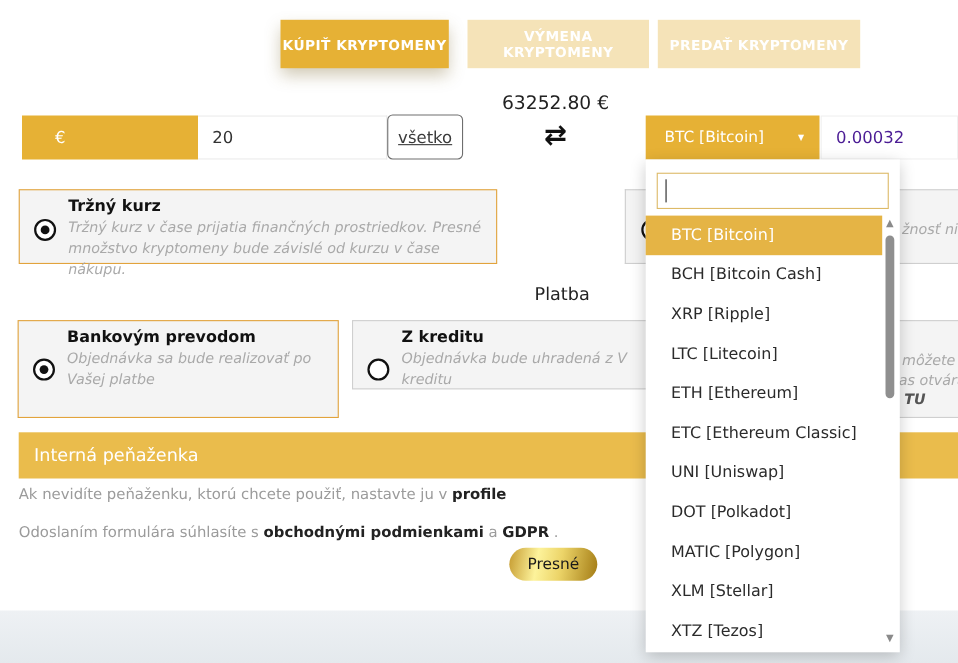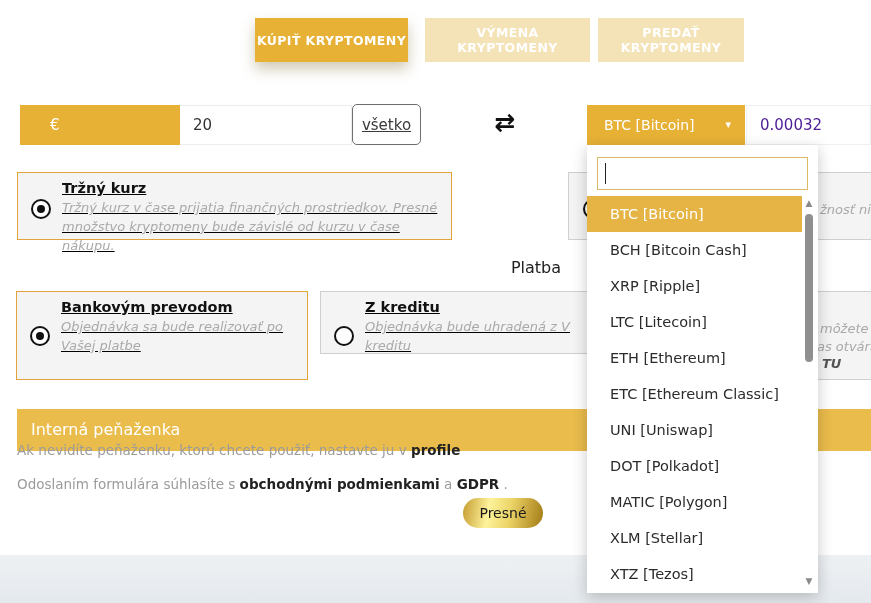--- a/index.html
+++ b/index.html
@@ -12,21 +12,21 @@
     font-family:"DejaVu Sans","Liberation Sans",sans-serif;}
   .stage{position:relative;width:871px;height:603px;background:#fff;}
 
   
   .tab{position:absolute;top:18px;height:44px;border:none;color:#fff;
     font-family:inherit;font-weight:bold;font-size:12.5px;letter-spacing:.4px;cursor:pointer;}
   .tab.active{background:var(--gold);box-shadow:0 7px 14px rgba(120,100,40,.35);}
   .tab.ghost{background:var(--cream);}
   .tab.t1{left:255px;width:153px;}
   .tab.t2{left:425px;width:165px;}
-  .tab.t3{left:598px;width:146px;}
+  .tab.t3{left:598px;width:184px;}
 
   .rate{position:absolute;left:430px;top:84px;width:150px;text-align:center;
     font-size:17px;color:#222;}
 
   
   .cur-label{position:absolute;left:20px;top:105px;width:160px;height:40px;
     background:var(--gold);color:#fff;font-size:15px;line-height:40px;padding-left:30px;}
   .amount-input{position:absolute;left:180px;top:105px;width:172px;height:40px;
     border:1px solid #ececec;border-left:none;font-family:inherit;font-size:15px;color:#333;
     padding-left:13px;outline:none;}
@@ -42,44 +42,44 @@
 
   
   .optbox{position:absolute;background:var(--box-bg);border:1px solid var(--box-border);cursor:pointer;}
   .optbox.sel{border-color:var(--box-border-gold);}
   .radio{position:absolute;left:13px;width:20px;height:20px;border:2px solid #111;
     border-radius:50%;background:#fff;}
   .radio.on::after{content:"";position:absolute;left:4px;top:4px;width:8px;height:8px;
     background:#111;border-radius:50%;}
   .opt-title{font-size:14.5px;font-weight:bold;color:#111;margin-bottom:3px;}
   .opt-desc{font-size:13px;font-style:italic;color:var(--desc);line-height:1.45;}
-  .opt-text{position:absolute;left:44px;top:7px;right:2px;text-decoration:underline;}
+  .opt-text{position:absolute;left:44px;top:7px;right:2px;}
 
   .tt-box1{left:17px;top:172px;width:435px;height:68px;}
   .tt-box1 .radio{top:96px;top:26px;}
   .tt-box2{left:568px;top:172px;width:303px;height:68px;border-right:none;}
   .tt-box2 .radio{top:26px;left:14px;}
   .tt-frag{position:absolute;left:251px;top:29px;font-size:13px;font-style:italic;color:var(--desc);white-space:nowrap;}
 
   .group-label{position:absolute;font-size:16px;color:#222;font-weight:500;text-align:center;}
   .lbl-typ{left:455px;top:186px;width:110px;line-height:24px;}
-  .lbl-platba{left:481px;top:258px;width:110px;}
+  .lbl-platba{left:456px;top:258px;width:110px;}
 
   .pay-box1{left:16px;top:291px;width:292px;height:89px;}
   .pay-box2{left:320px;top:291px;width:315px;height:63px;}
   .pay-box3{left:645px;top:291px;width:226px;height:89px;border-right:none;}
   .pay-box1 .radio,.pay-box2 .radio{top:34px;}
   .frag{position:absolute;font-size:13px;font-style:italic;color:var(--desc);white-space:nowrap;}
   .frag.f1{left:174px;top:29px;}
   .frag.f2{left:171px;top:47px;}
   .frag.f3{left:176px;top:64px;color:#555;font-weight:bold;}
 
   
   .banner{position:absolute;left:17px;top:393px;width:854px;height:42px;background:var(--banner);
-    color:#fff;font-size:16px;line-height:42px;padding-left:14px;margin-top:16px;}
+    color:#fff;font-size:16px;line-height:42px;padding-left:14px;}
   .note{position:absolute;left:17px;font-size:13.5px;color:var(--note);}
   .note b,.note .lnk{color:#222;font-weight:bold;font-style:normal;cursor:pointer;}
   .note1{top:442px;}
   .note2{top:476px;}
 
   .buy-btn{position:absolute;left:463px;top:498px;width:80px;height:30px;border:none;border-radius:15px;
     background:linear-gradient(100deg,#c59a2f 0%,#fdf39b 32%,#ecd468 58%,#a37b14 100%);
     font-family:inherit;font-size:14px;color:#1a1a1a;cursor:pointer;}
 
   .footer{position:absolute;left:0;top:555px;width:871px;height:48px;
@@ -103,20 +103,21 @@
 </style>
 </head>
 <body>
 
 <div class="stage">
 
   <button class="tab active t1">KÚPIŤ KRYPTOMENY</button>
   <button class="tab ghost t2">VÝMENA KRYPTOMENY</button>
   <button class="tab ghost t3">PREDAŤ KRYPTOMENY</button>
 
+  <div class="rate">63252.80 €</div>
 
   <div class="cur-label">€</div>
   <input class="amount-input" value="20" style="">
   <button class="all-btn">všetko</button>
   <div class="swap">⇄</div>
   <div class="to-select">
     <span>BTC [Bitcoin]</span>
     <span class="caret">▾</span>
   </div>
   <input class="to-amount" value="0.00032" style="">

